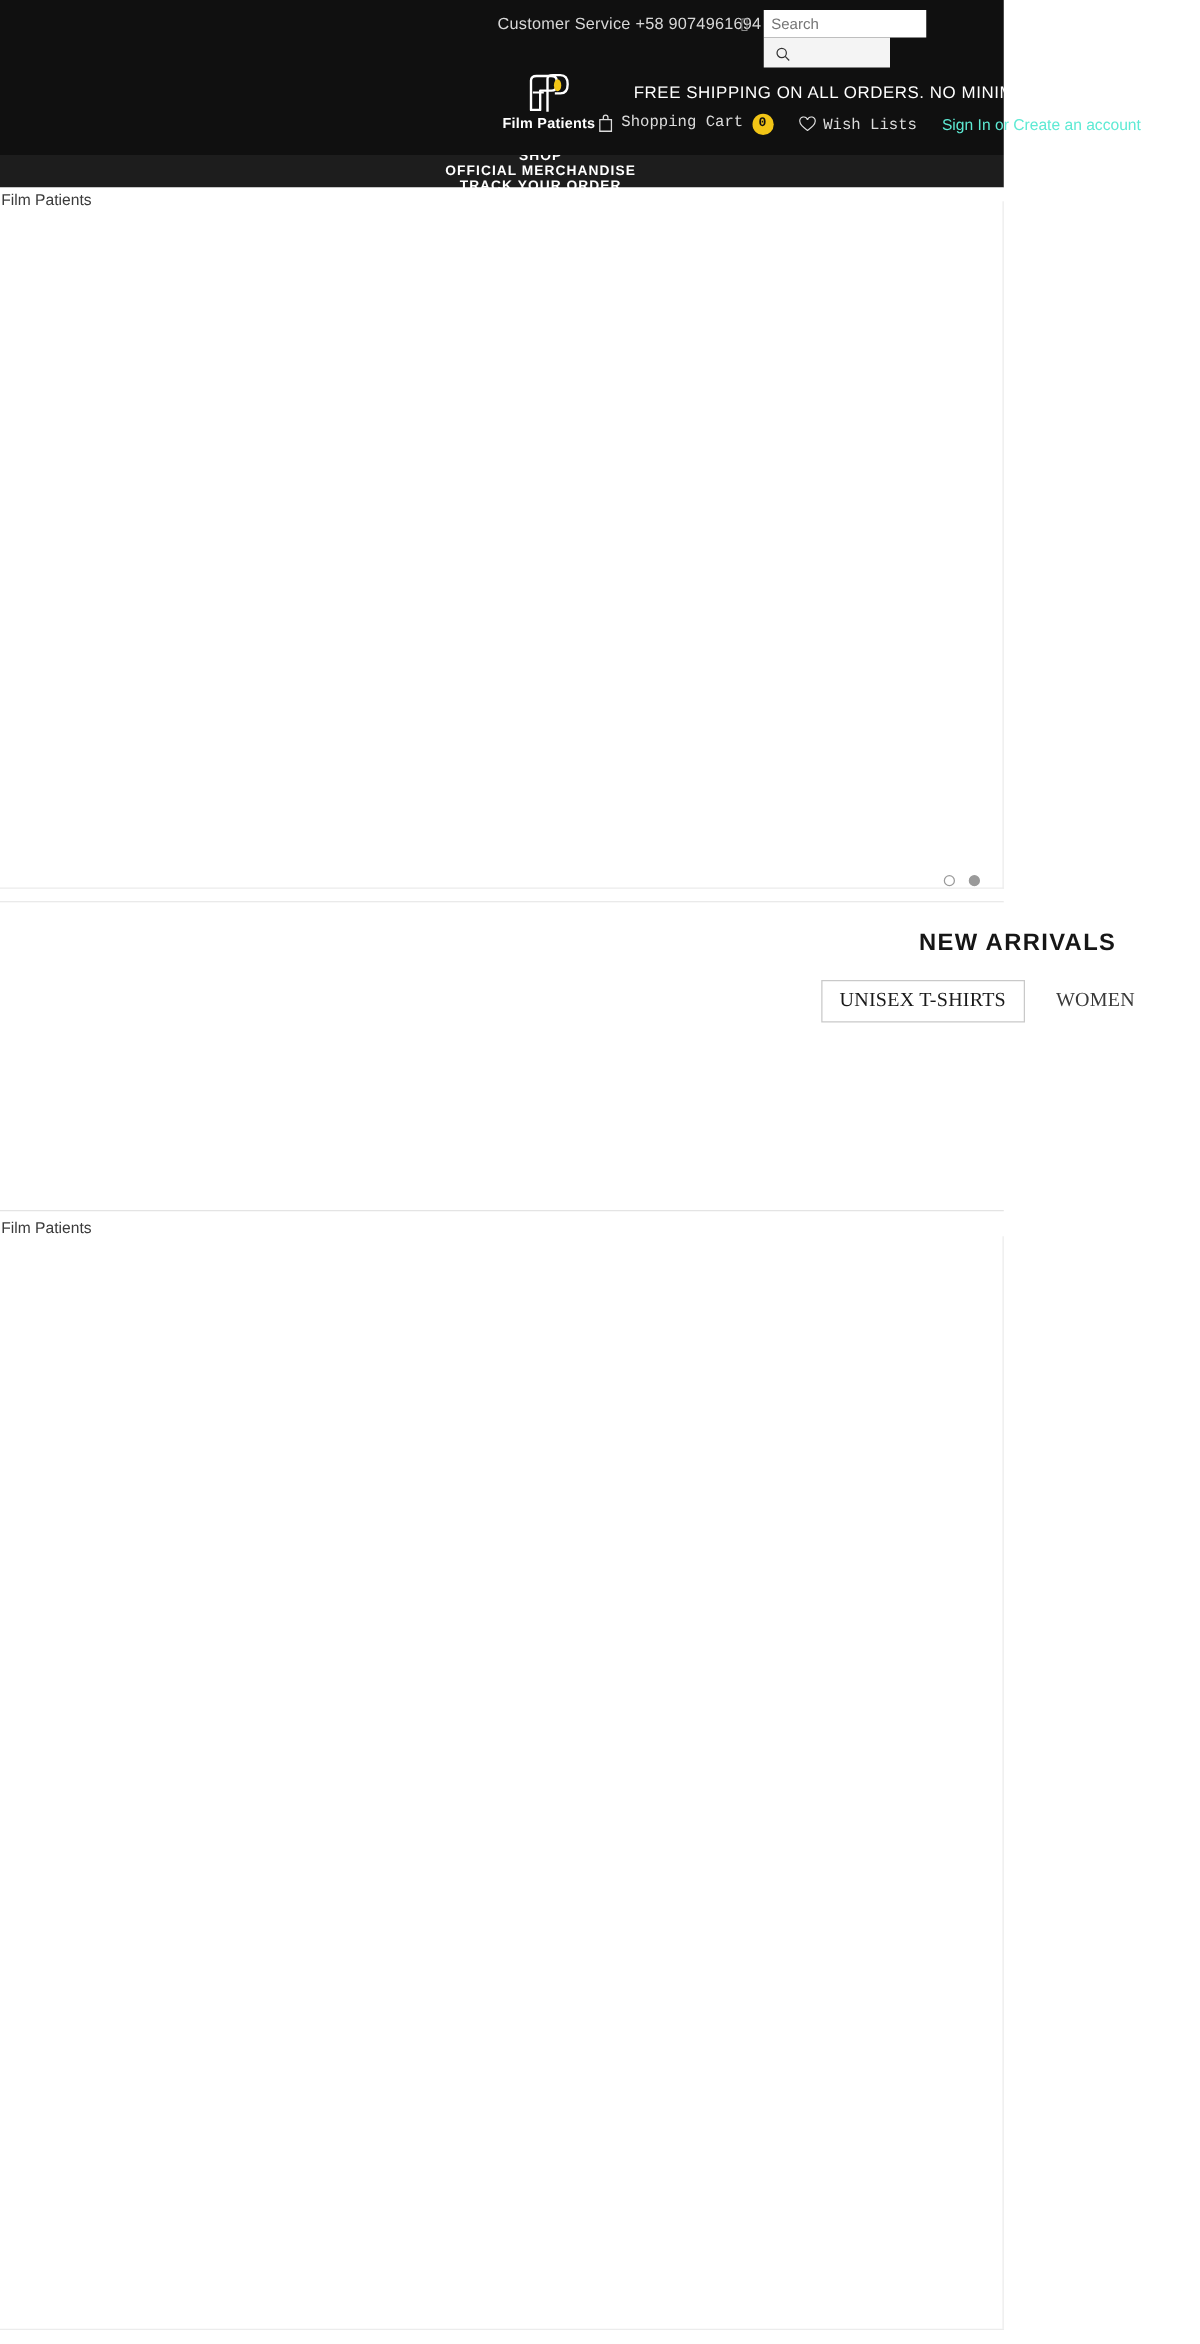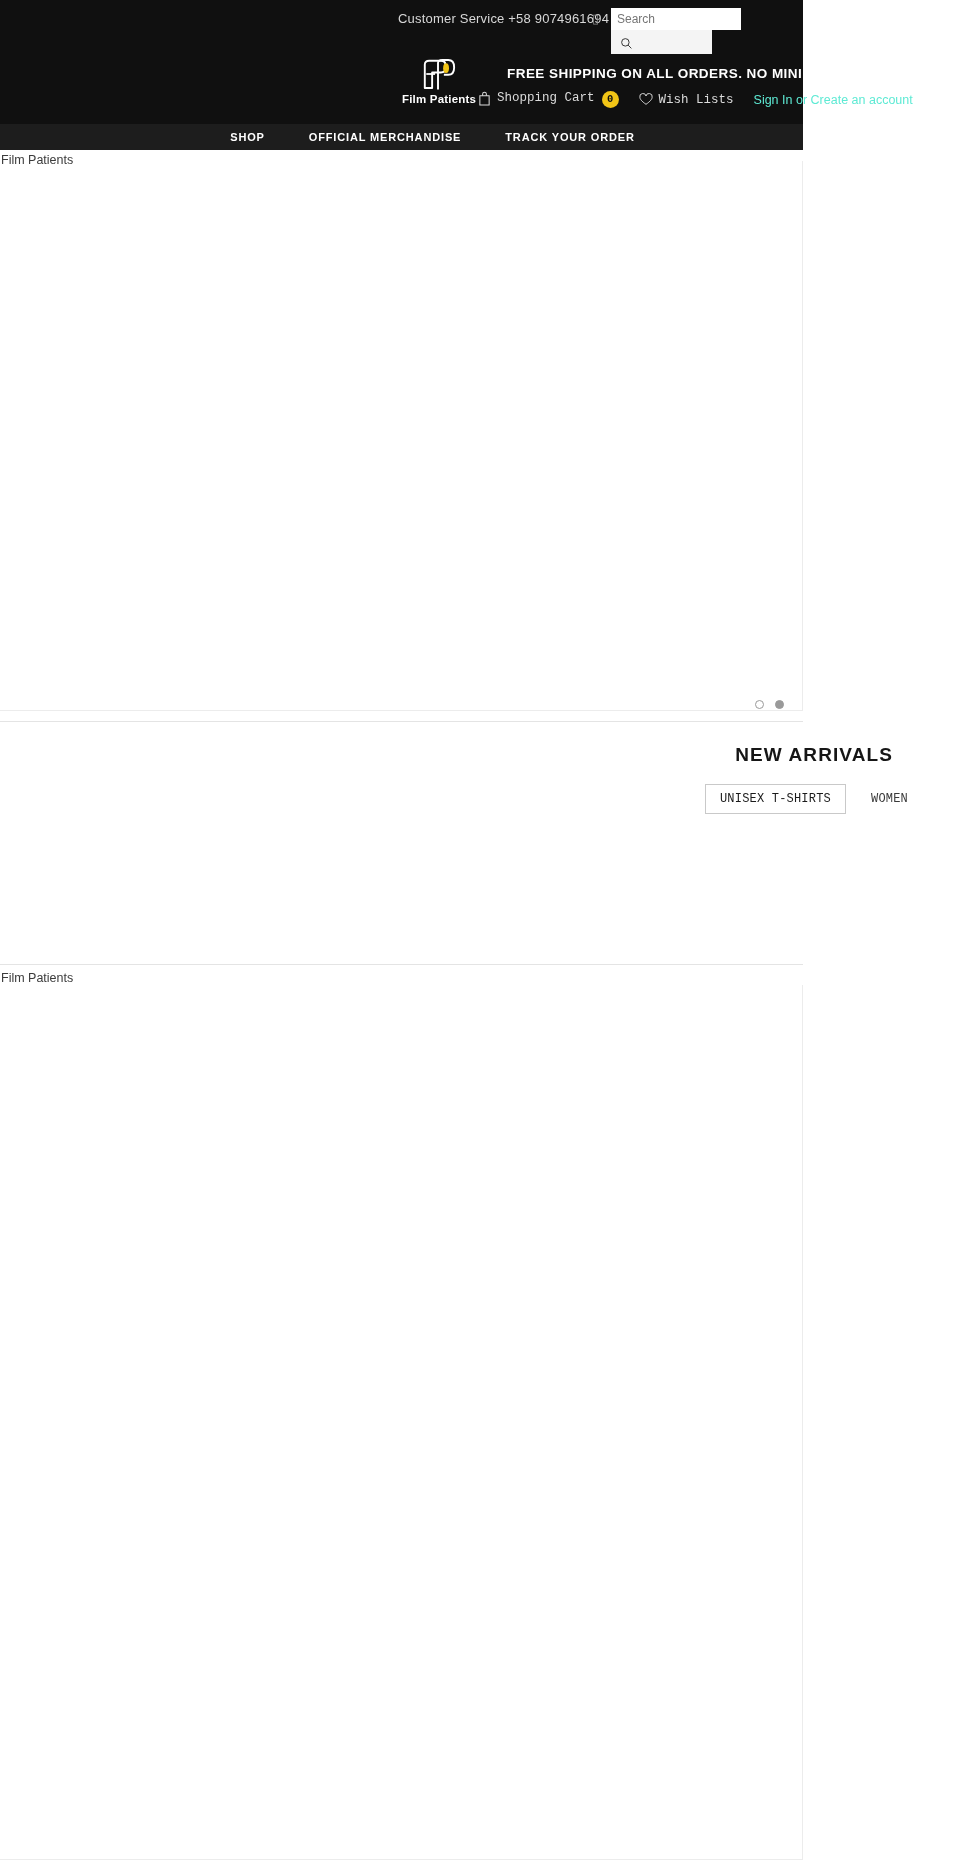--- a/index.html
+++ b/index.html
@@ -76,21 +76,21 @@
     letter-spacing: .2px;
     margin-top: 2px;
     white-space: nowrap;
   }
 
   .promo {
     position: absolute;
     left: 507px; top: 66px;
     color: #ffffff;
     font-size: 13.5px;
-    font-weight: bold;
+    font-weight: normal;
     letter-spacing: .45px;
     white-space: nowrap;
   }
 
   .util {
     position: absolute;
     left: 478px; top: 91px;
     display: flex;
     align-items: center;
     white-space: nowrap;
@@ -114,20 +114,21 @@
 
   
   .nav {
     background: #1d1d1d;
     height: 26px;
     width: 803px;
     display: flex;
     align-items: center;
     justify-content: center;
     padding-left: 62px;
+    flex-direction: column;
   }
   .nav-item {
     color: #ffffff;
     font-size: 11px;
     font-weight: bold;
     letter-spacing: .85px;
     margin: 0 22px;
     white-space: nowrap;
     cursor: pointer;
   }
@@ -190,28 +191,28 @@
   }
   .tabs {
     display: flex;
     justify-content: flex-end;
     align-items: center;
     margin-top: 18px;
     margin-right: -120px;
     white-space: nowrap;
   }
   .tab {
-    font-size: 12px;
+    font-size: 16px;
     color: #3a3a3a;
     padding: 7px 14px;
     margin-left: 10px;
     cursor: pointer;
     background: transparent;
     border: 1px solid transparent;
-    font-family: Liberation Mono, monospace;
+    font-family: Liberation Serif, serif;
     letter-spacing: .2px;
     text-align: center;
   }
   .tab.active {
     border: 1px solid #c9c9c9;
     color: #1a1a1a;
     background: #ffffff;
   }
   .products {
     width: 803px;

